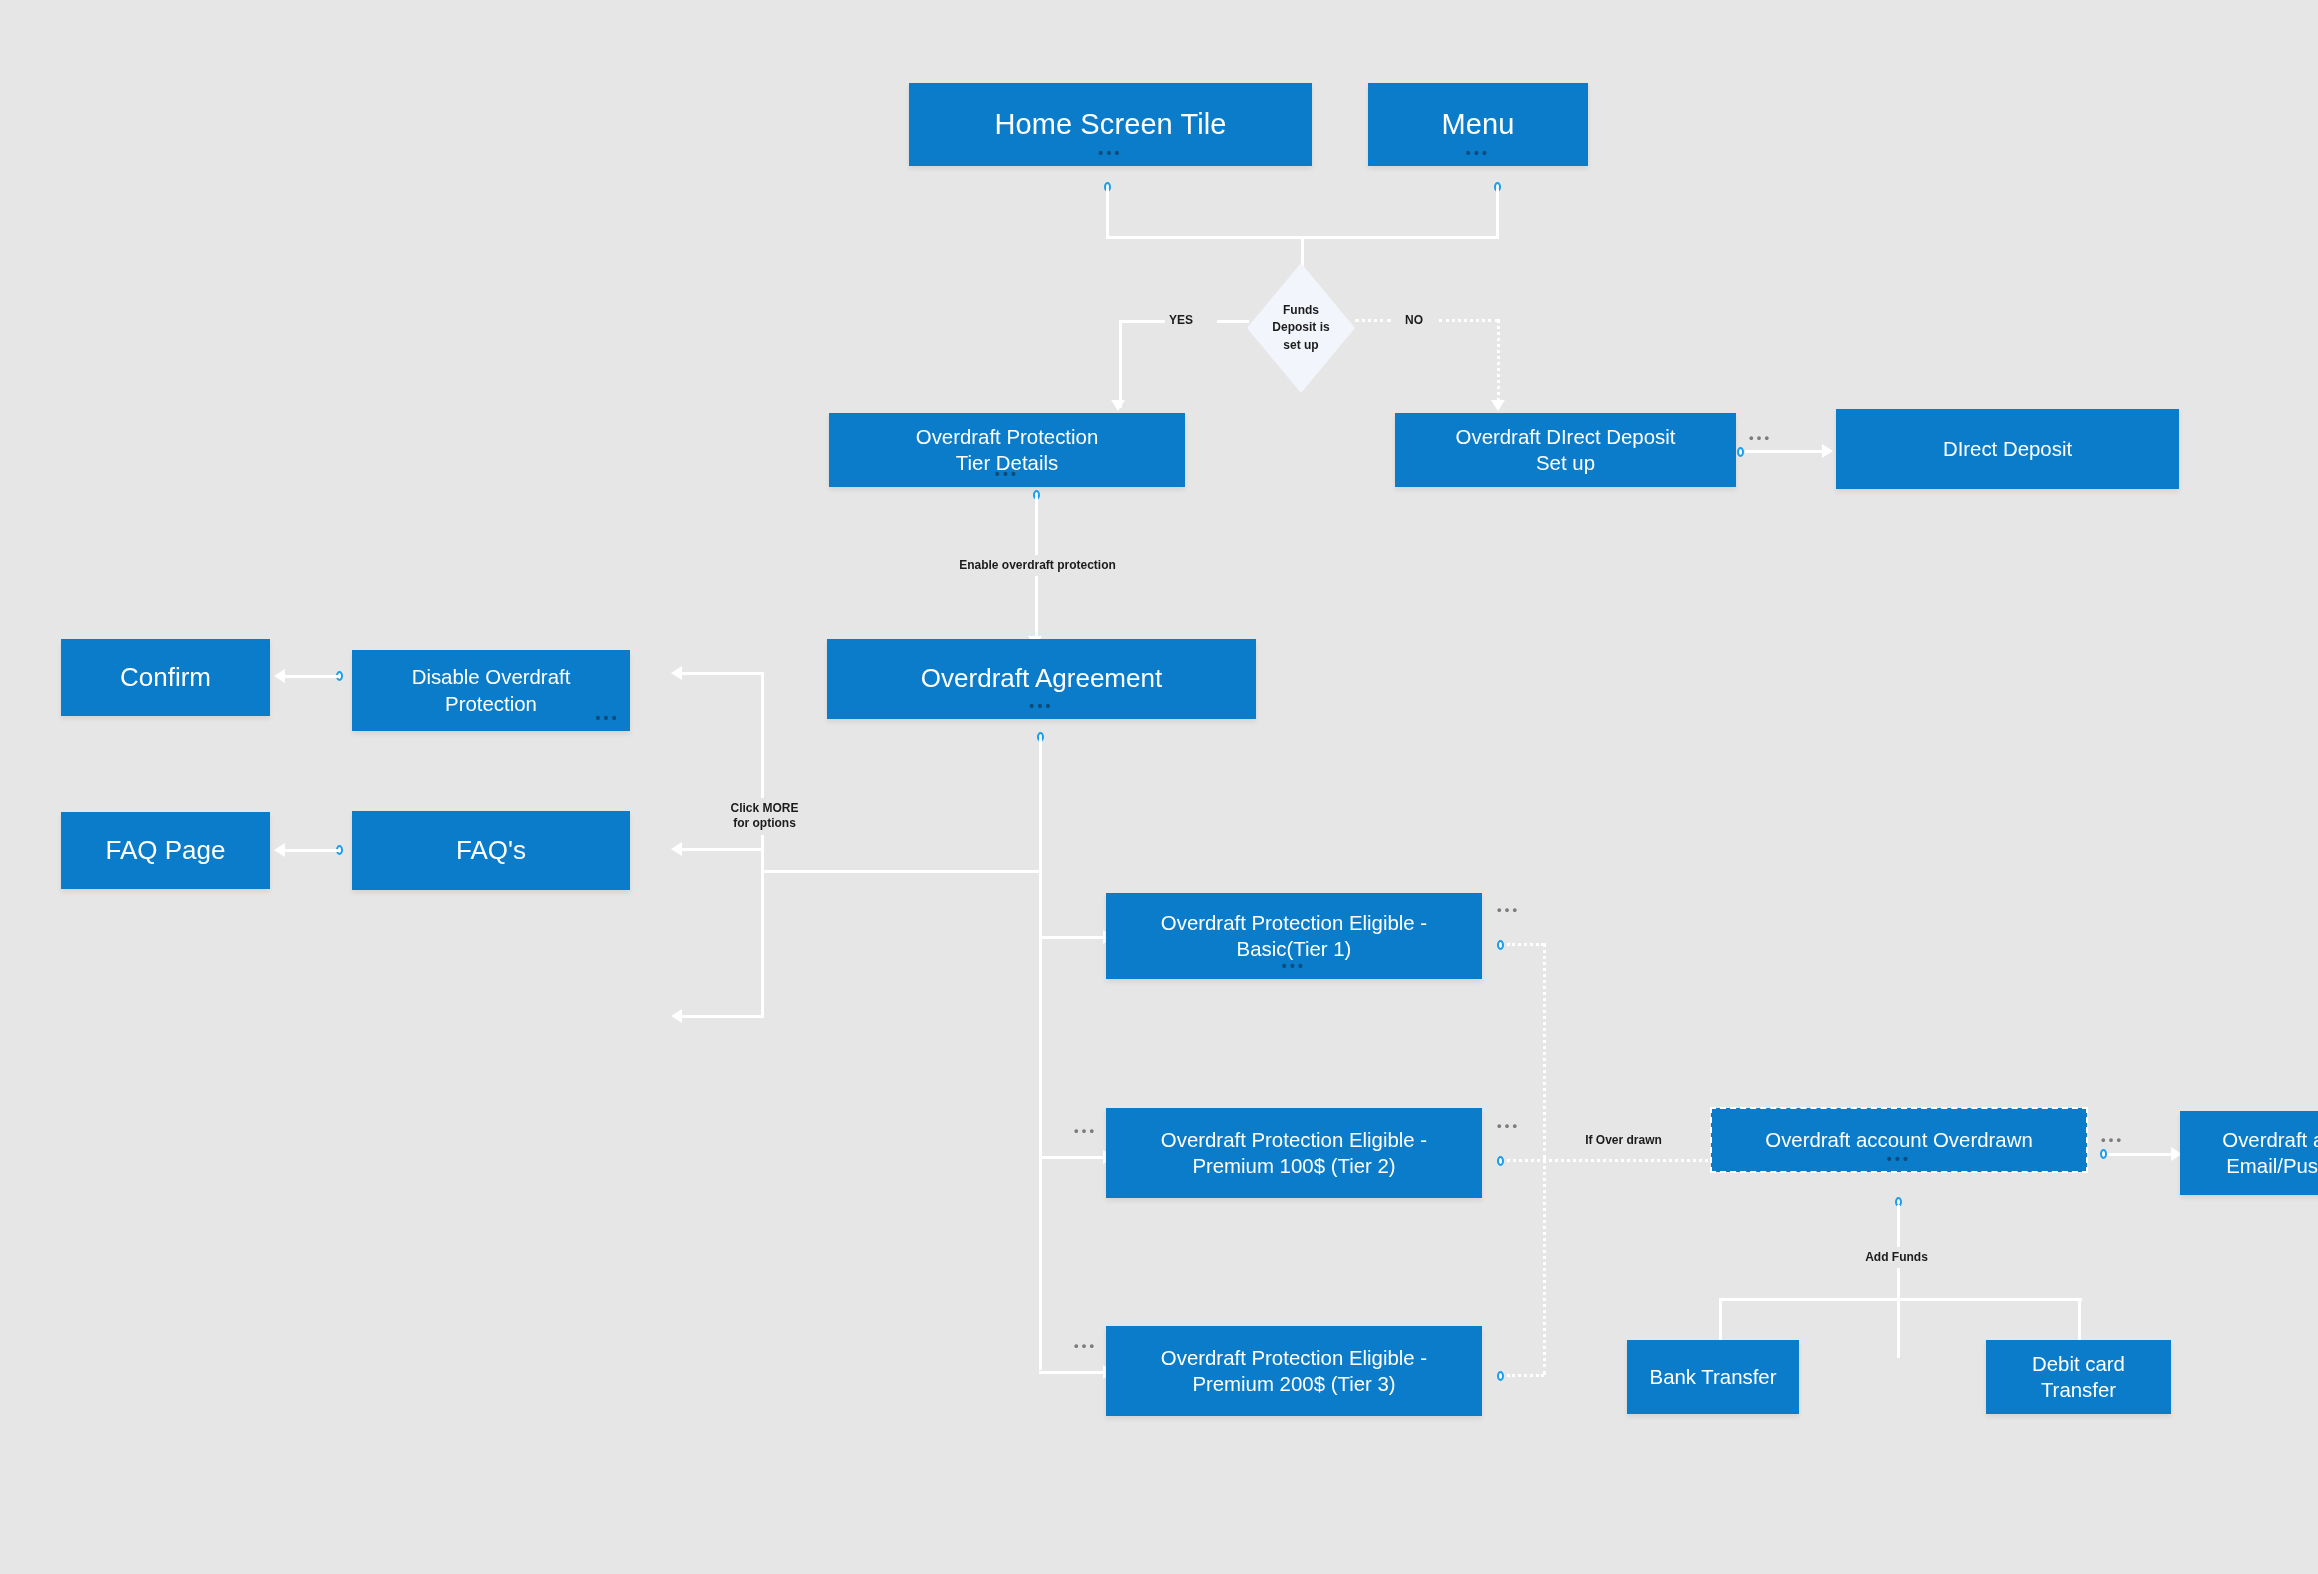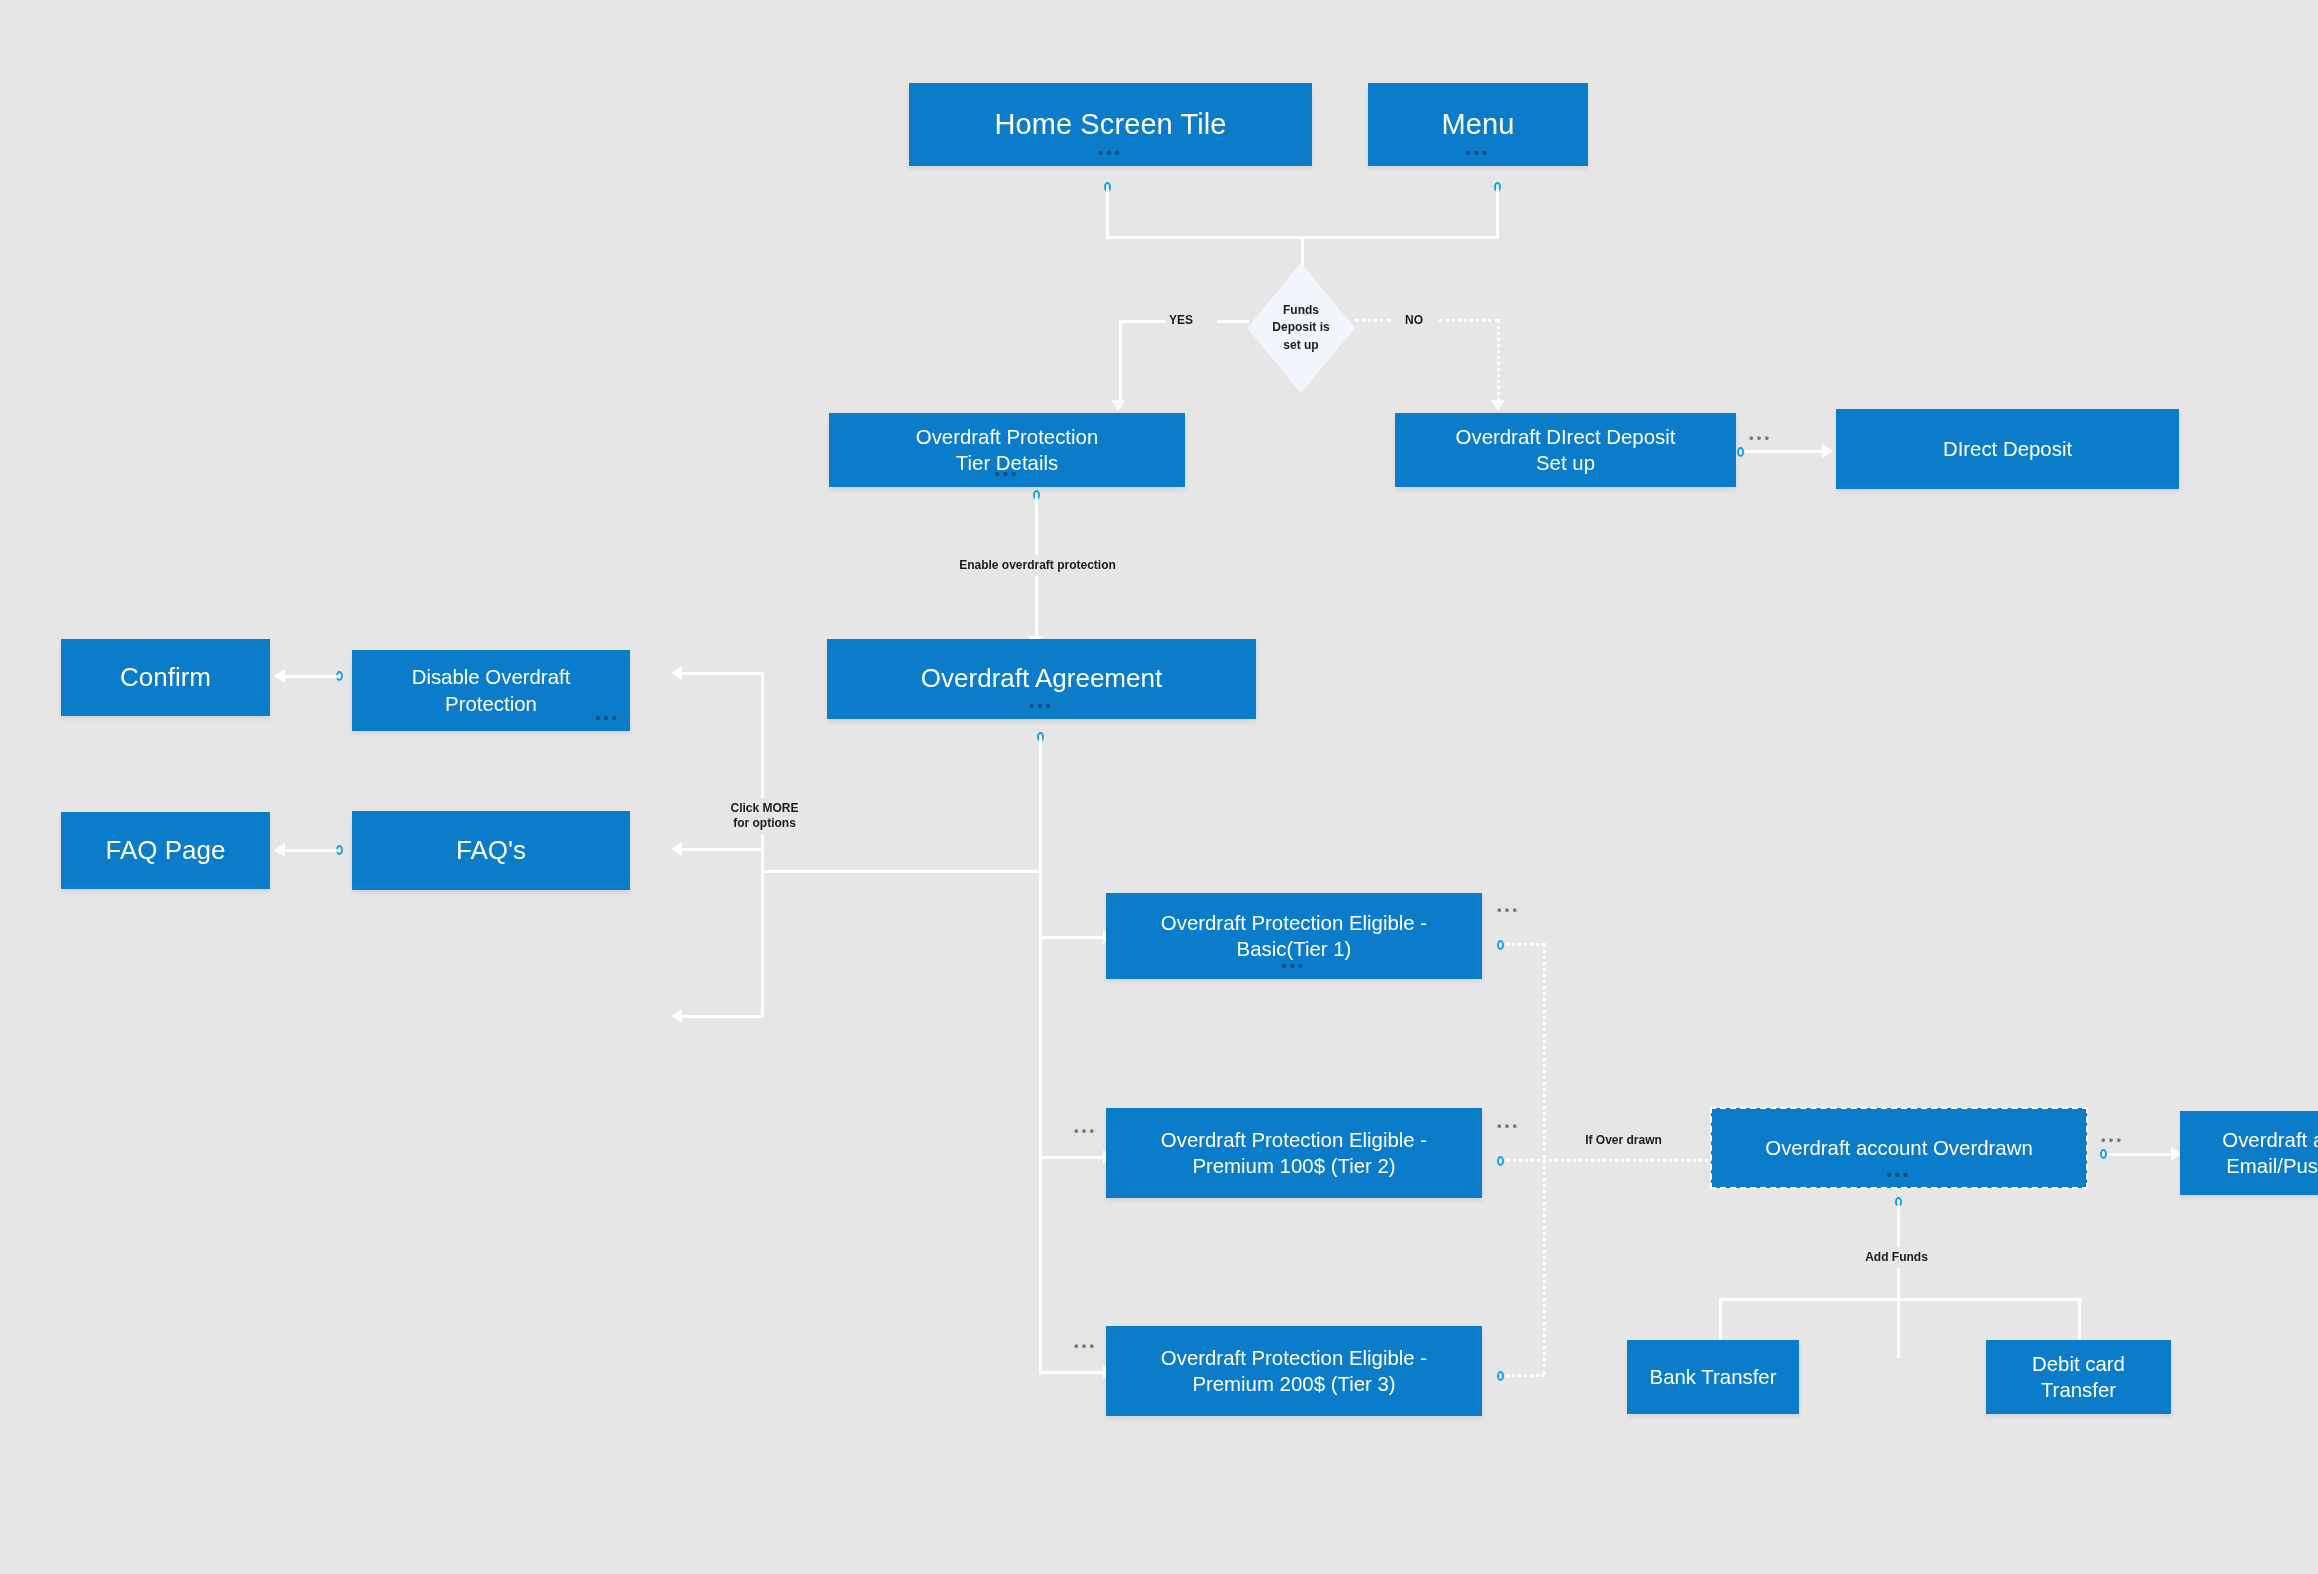--- a/index.html
+++ b/index.html
@@ -277,21 +277,21 @@
   <div class="edge-dots" style="left:1497px;top:1119px;">•••</div>
   <div class="hdl" style="left:1497px;top:1156px;"></div>
   <div class="dl h" style="left:1507px;top:1159px;width:213px;"></div>
   <div class="ar right" style="left:1716px;top:1153px;"></div>
   <div class="lbl" style="left:1563px;top:1131px;width:121px;background:#e6e6e6;padding:2.3px 0;">If Over drawn</div>
 
   <div class="hdl" style="left:1497px;top:1371px;"></div>
   <div class="dl h" style="left:1507px;top:1374px;width:37px;"></div>
   <div class="dl v" style="left:1543px;top:1159px;height:216px;"></div>
 
-  <div class="node fs-md sel" style="left:1711px;top:1108px;width:376px;height:80px;">
+  <div class="node fs-md sel" style="left:1711px;top:1108px;width:376px;height:64px;">
     <span>Overdraft account Overdrawn</span>
     <span class="dots">•••</span>
   </div>
 
   <div class="edge-dots" style="left:2101px;top:1133px;">•••</div>
   <div class="hdl" style="left:2100px;top:1149px;"></div>
   <div class="ln h" style="left:2107px;top:1153px;width:67px;"></div>
   <div class="ar right" style="left:2171px;top:1147px;"></div>
 
   <div class="node fs-md" style="left:2180px;top:1111px;width:352px;height:84px;">

